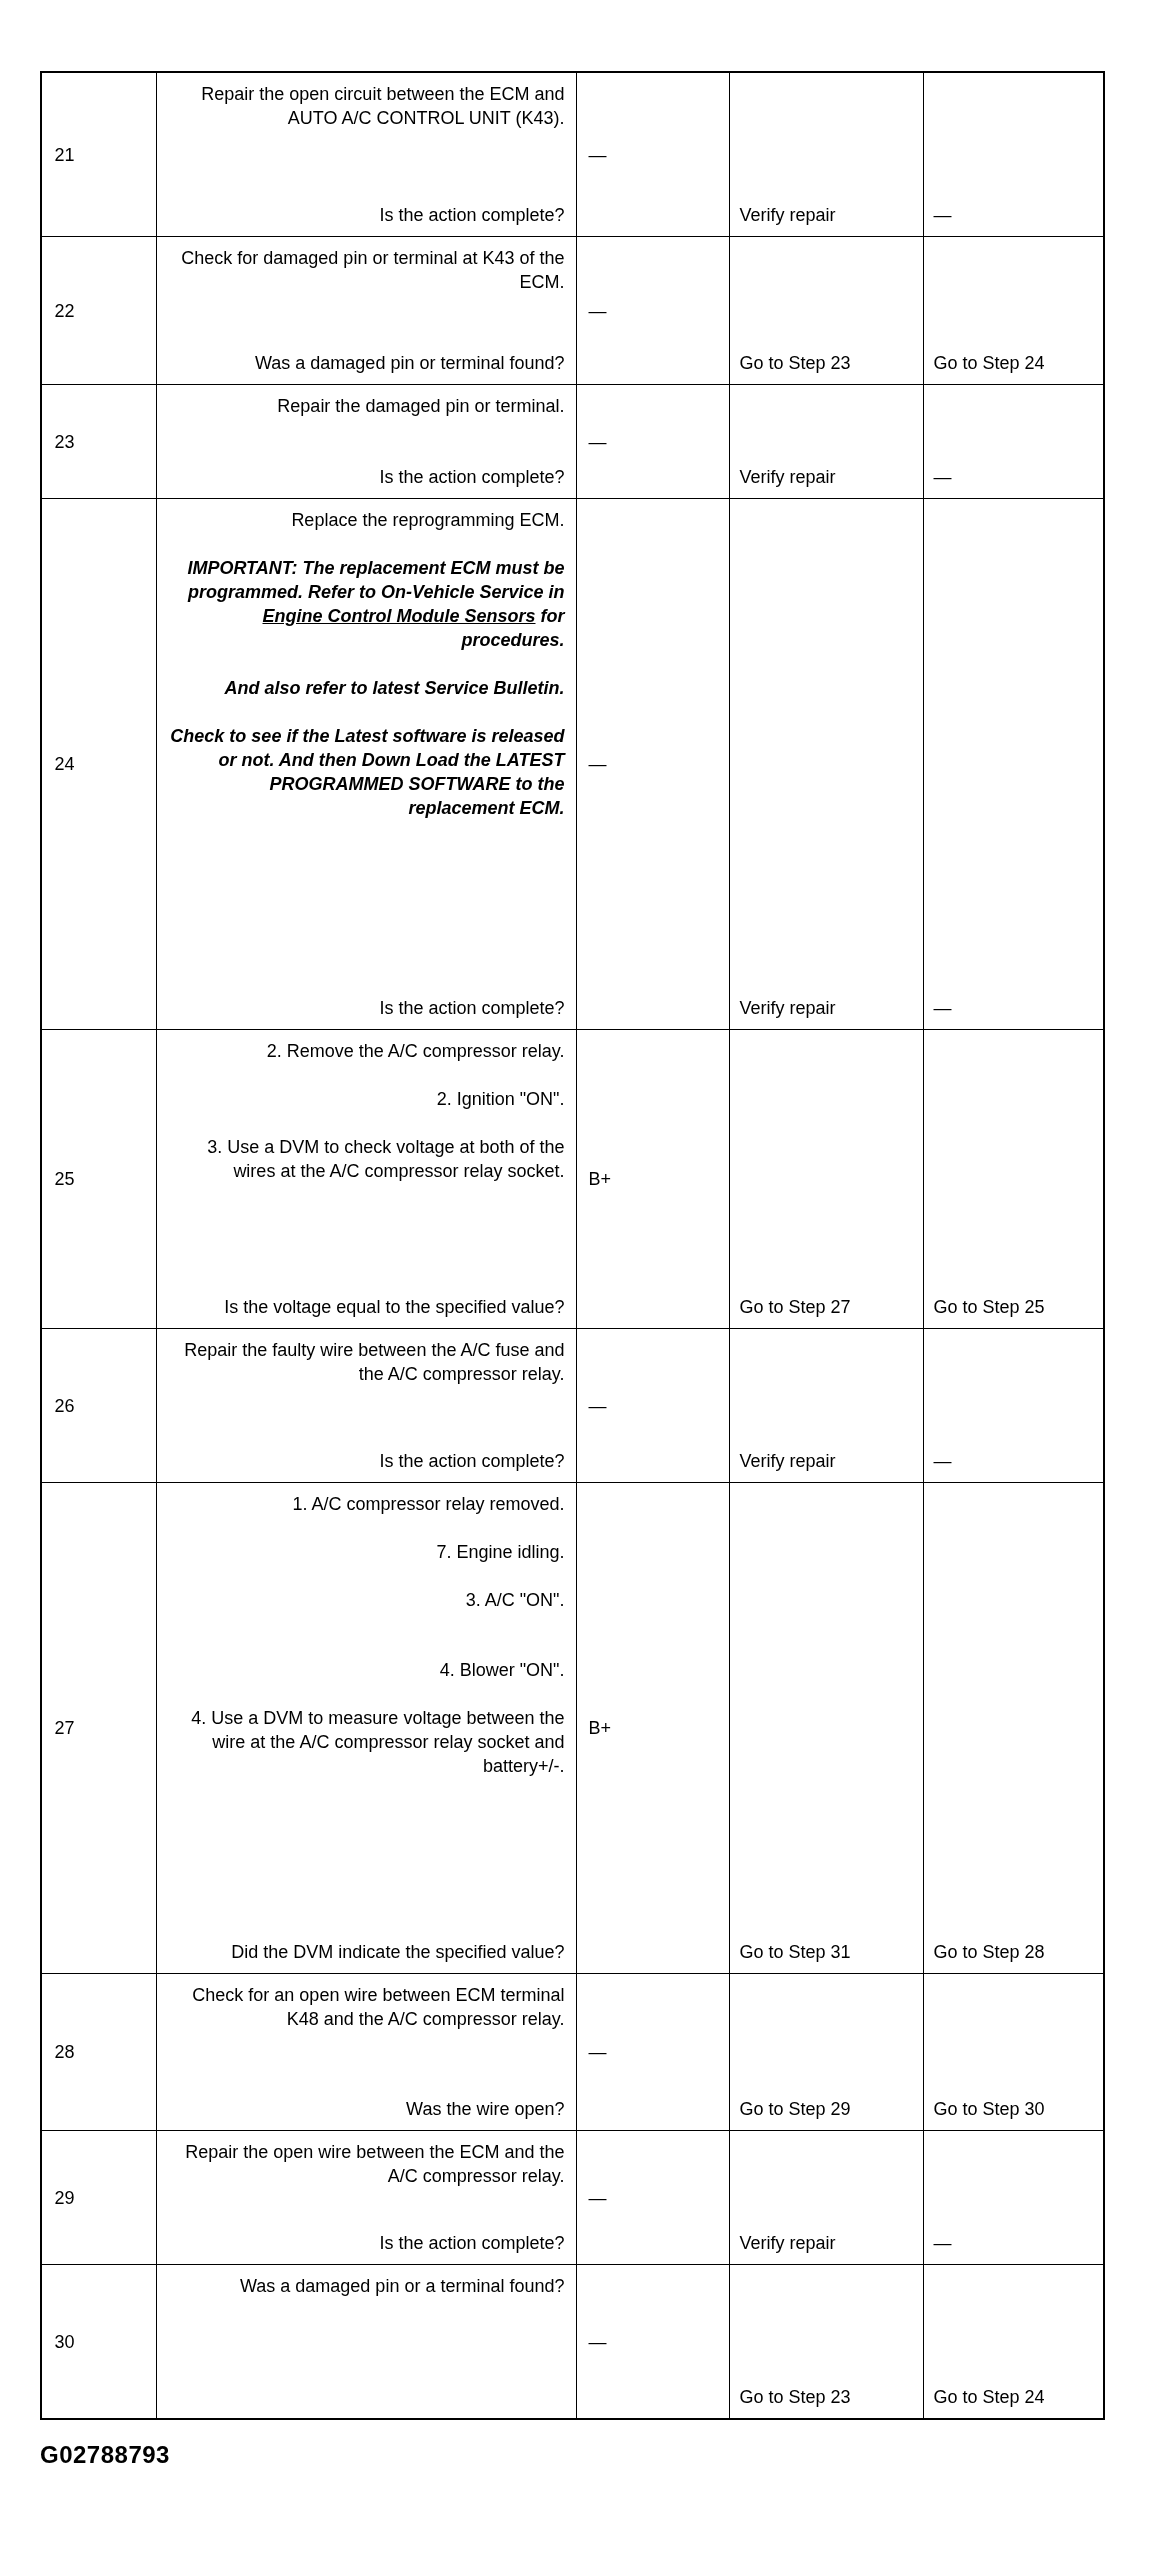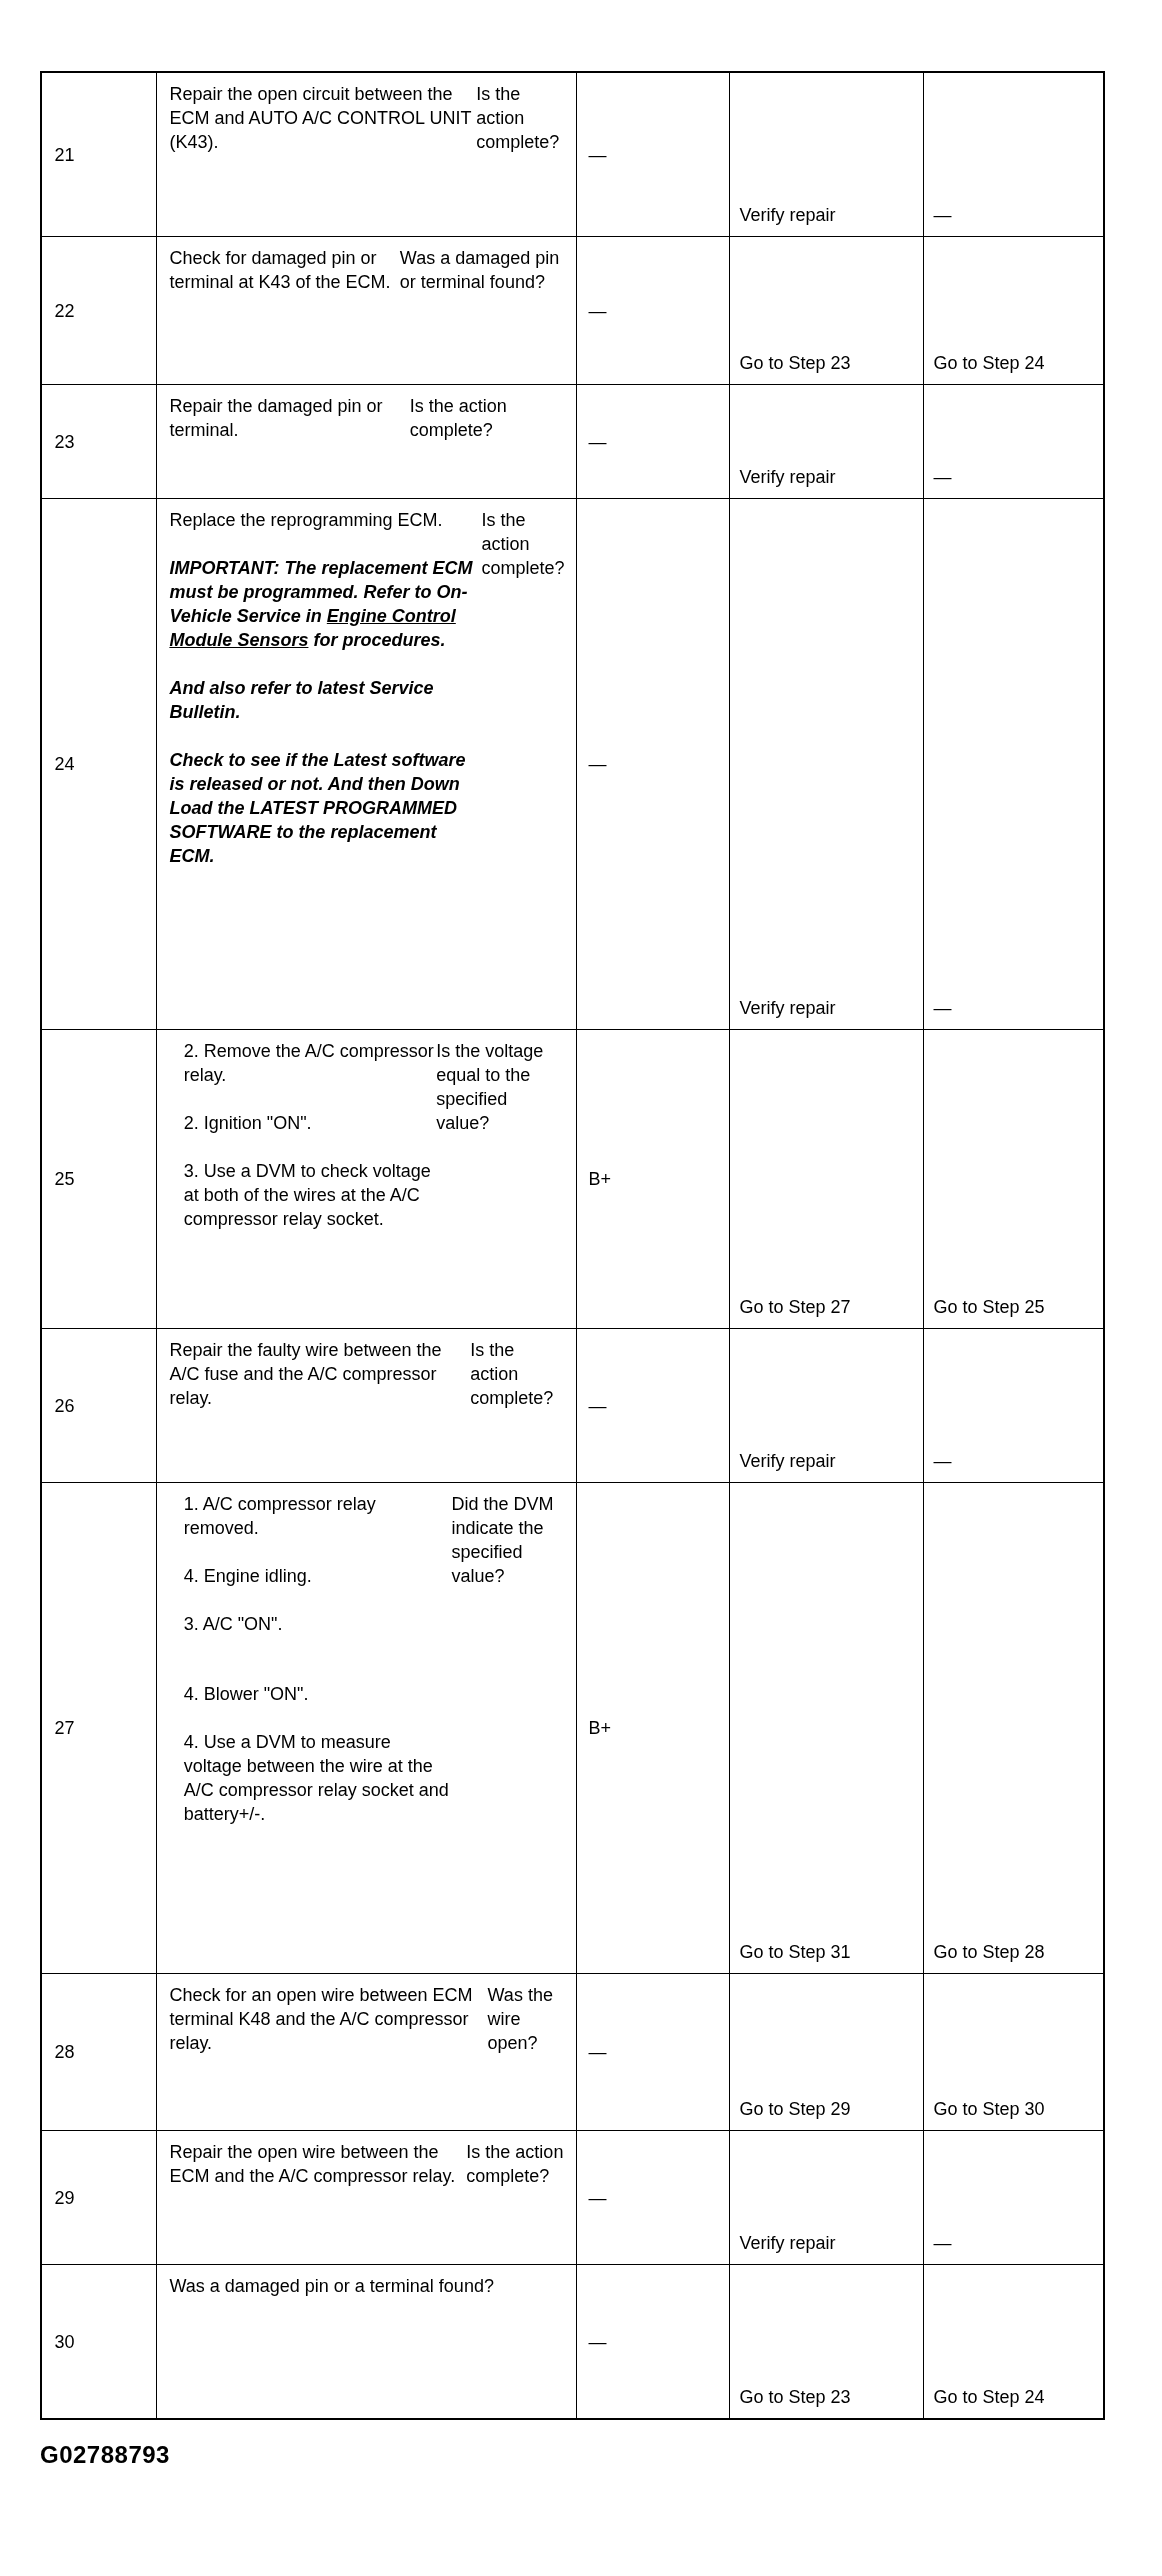--- a/index.html
+++ b/index.html
@@ -35,22 +35,24 @@
     width: 115px;
     flex: 0 0 115px;
     display: flex;
     align-items: center;
     padding: 7.6px 7.6px 7.6px 12.4px;
   }
   .cell.action {
     width: 420px;
     flex: 0 0 420px;
     display: flex;
+    flex-direction: column;
     justify-content: space-between;
     padding: 8.6px 11.5px 9.5px 12.4px;
+    text-align: right;
   }
   .cell.value {
     width: 153px;
     flex: 0 0 153px;
     display: flex;
     align-items: center;
     padding: 7.6px 7.6px 7.6px 11.5px;
   }
   .cell.yes {
     width: 194px;
@@ -218,21 +220,21 @@
         </div>
     </div>
 
     <div class="row" style="min-height:491px">
       <div class="cell step">
           <span>27</span>
         </div>
       <div class="cell action">
         <div class="action-body">
           <p class="li">1. A/C compressor relay removed.</p>
-          <p class="li">4. Engine idling.</p>
+          <p class="li">7. Engine idling.</p>
           <p class="li">3. A/C "ON".</p>
           <p class="li extra-top">4. Blower "ON".</p>
           <p class="li">4. Use a DVM to measure voltage between the wire at the A/C compressor relay socket and battery+/-.</p>
         </div>
         <p class="question">Did the DVM indicate the specified value?</p>
       </div>
       <div class="cell value">
           <span>B+</span>
         </div>
       <div class="cell yes">

